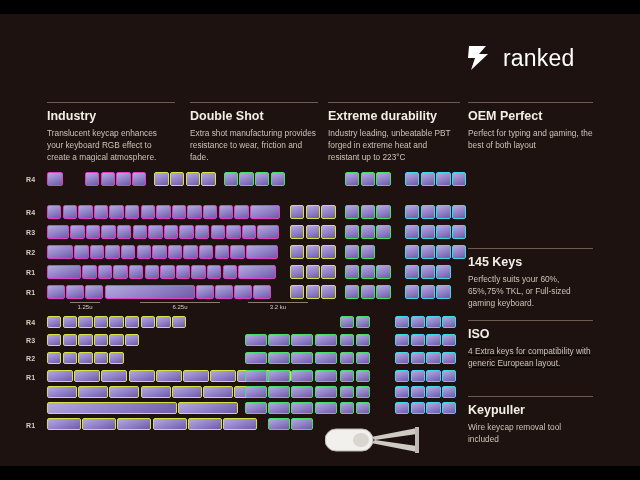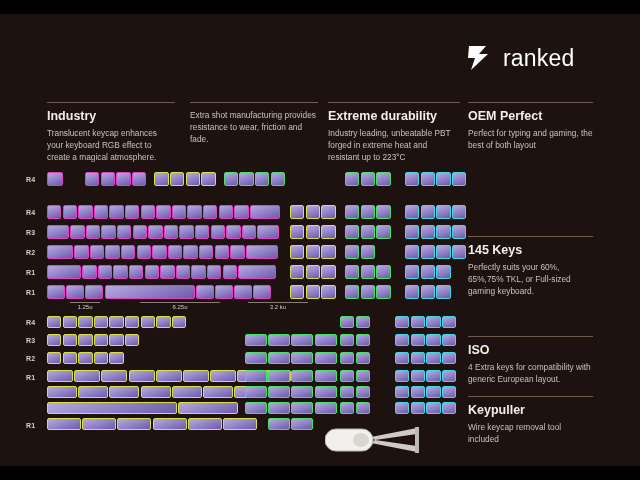--- a/index.html
+++ b/index.html
@@ -97,22 +97,22 @@
     margin-bottom: 4px;
     line-height: 1.15;
   }
   .rfeature .body {
     color: #ccc3b8;
     font-size: 8.3px;
     line-height: 1.45;
   }
   #rf-oem { top: 102px; }
   #rf-1mm { top: 176px; }
-  #rf-145 { top: 236px; }
-  #rf-iso { top: 336px; }
+  #rf-145 { top: 248px; }
+  #rf-iso { top: 320px; text-decoration: underline; }
   #rf-keypuller { top: 396px; }
 
   
   #kb {
     position: absolute;
     left: 0;
     top: 0;
     width: 640px;
     height: 480px;
   }
@@ -174,20 +174,21 @@
   </div>
 
   <div class="feature" id="feat-beautiful">
     <div class="rule"></div>
     <div class="title">Industry</div>
     <div class="body">Translucent keycap enhances your keyboard RGB effect to create a magical atmosphere.</div>
   </div>
 
   <div class="feature" id="feat-double">
     <div class="rule"></div>
+    <div class="title">Double Shot</div>
     <div class="body">Extra shot manufacturing provides resistance to wear, friction and fade.</div>
   </div>
 
   <div class="feature" id="feat-extreme">
     <div class="rule"></div>
     <div class="title">Extreme durability</div>
     <div class="body">Industry leading, unbeatable PBT forged in extreme heat and resistant up to 223°C</div>
   </div>
 
   <div class="rfeature" id="rf-oem">

